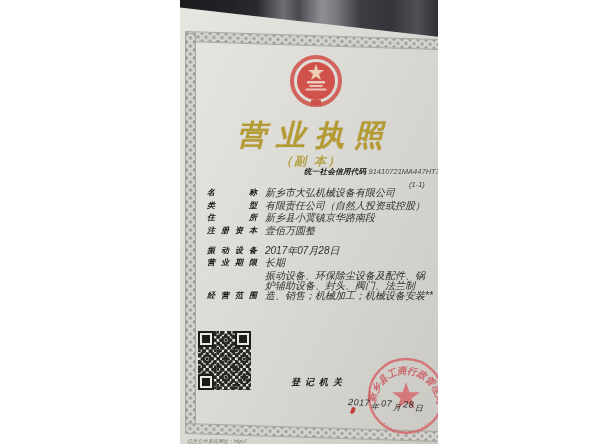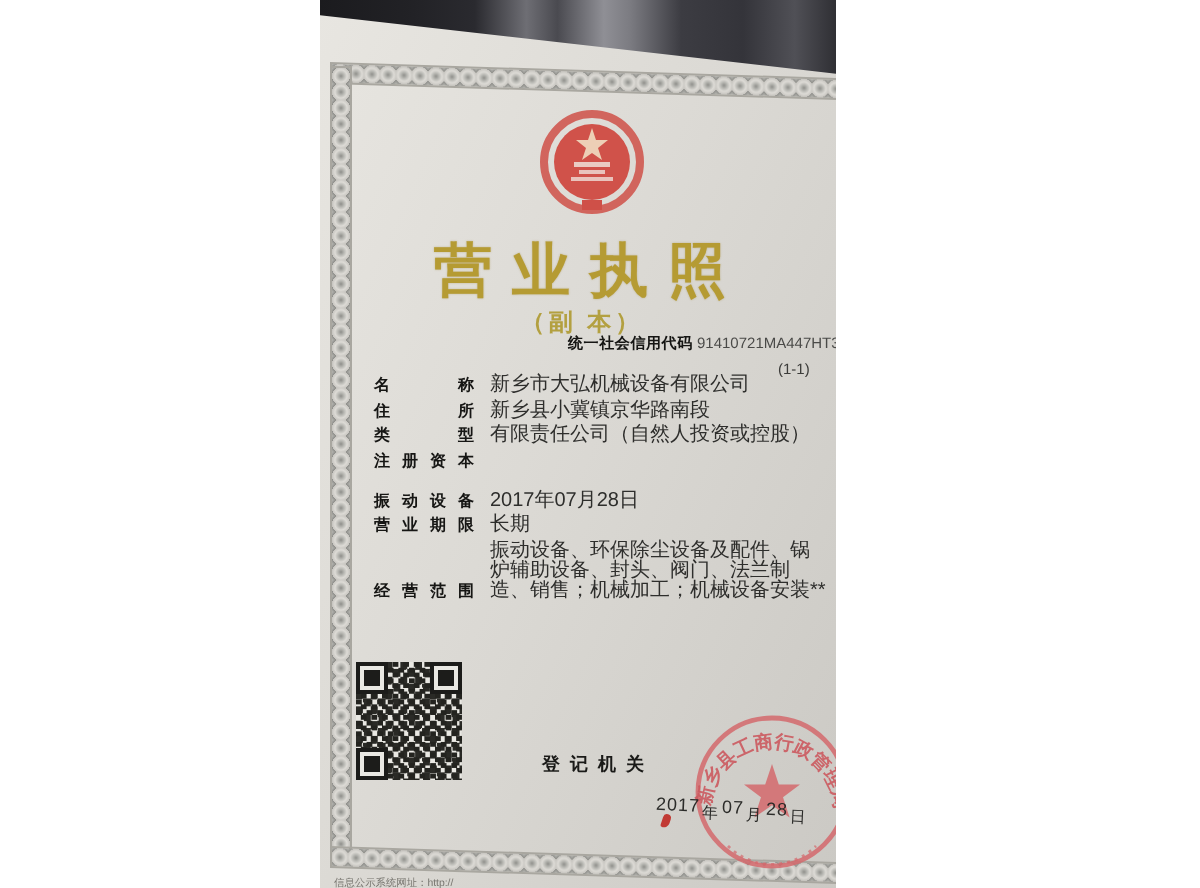--- a/index.html
+++ b/index.html
@@ -1,20 +1,20 @@
 <!DOCTYPE html>
 <html><head>
 <meta charset="utf-8">
 <style>
   html,body{margin:0;padding:0;background:#ffffff;}
   .stage{position:relative;width:600px;height:444px;background:#ffffff;overflow:hidden;
          font-family:"Liberation Sans",sans-serif;}
   
-  .photo{position:absolute;left:160px;top:0;width:258px;height:444px;overflow:hidden;
-         background:linear-gradient(115deg,#e8e6e1 0%,#dcdad5 45%,#cbc9c4 100%);}
+  .photo{position:absolute;left:180px;top:0;width:258px;height:444px;overflow:hidden;
+         background:linear-gradient(115deg,#e8e6e1 0%,#dcdad5 45%,#cbc9c4 100%);font-style:italic;}
   
   .dark-band{position:absolute;left:0;top:0;width:100%;height:38px;
     clip-path:polygon(0 0,100% 0,100% 97%,0 20%);
     background:linear-gradient(90deg,#1b1b1e 0%,#222226 18%,#2a2a2f 30%,#6e6e74 40%,
       #4a4a50 46%,#8f8f95 55%,#7c7c82 60%,#3c3c42 70%,#34343a 82%,#505056 92%,#2f2f34 100%);}
   
   .band{position:absolute;border:1px solid #a9a7a0;}
   .h-band{height:9px;background:repeating-radial-gradient(circle at 4px 50%,#8e8e8a 0,#b7b7b2 1.5px,#dddbd6 3px,#c6c4bf 4.5px);background-size:8px 100%;}
   .v-band{width:9px;background:repeating-radial-gradient(circle at 50% 4px,#8e8e8a 0,#b7b7b2 1.5px,#dddbd6 3px,#c6c4bf 4.5px);background-size:100% 8px;}
   .b-top{left:5px;top:31px;width:262px;transform:skewY(1.8deg);transform-origin:left center;}
@@ -87,29 +87,30 @@
 
     <div class="credit"><b>统一社会信用代码</b> <span>91410721MA447HT315</span></div>
     <div class="page-note">(1-1)</div>
 
     <div class="fields">
       <div class="f-row">
         <div class="f-label">名称</div>
         <div class="f-value">新乡市大弘机械设备有限公司</div>
       </div>
       <div class="f-row">
+        <div class="f-label">类型</div>
+        <div class="f-value">有限责任公司（自然人投资或控股）</div>
+      </div>
+      <div class="f-row">
         <div class="f-label">住所</div>
         <div class="f-value">新乡县小冀镇京华路南段</div>
       </div>
       <div class="f-row">
-        <div class="f-label">类型</div>
-        <div class="f-value">有限责任公司（自然人投资或控股）</div>
-      </div>
-      <div class="f-row">
         <div class="f-label">注册资本</div>
+        <div class="f-value">壹佰万圆整</div>
       </div>
       <div class="f-row gap">
         <div class="f-label">振动设备</div>
         <div class="f-value">2017年07月28日</div>
       </div>
       <div class="f-row">
         <div class="f-label">营业期限</div>
         <div class="f-value">长期</div>
       </div>
       <div class="f-row">

